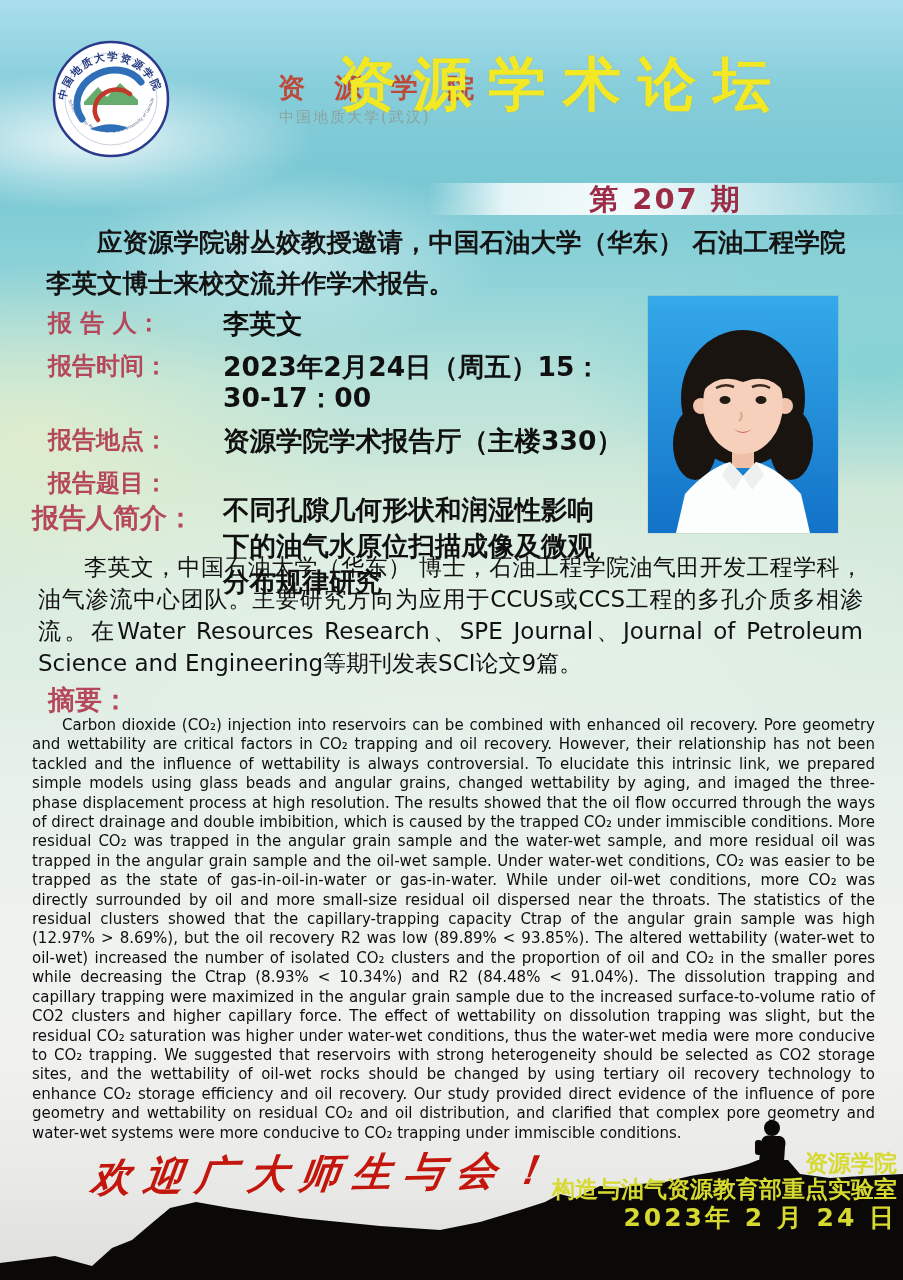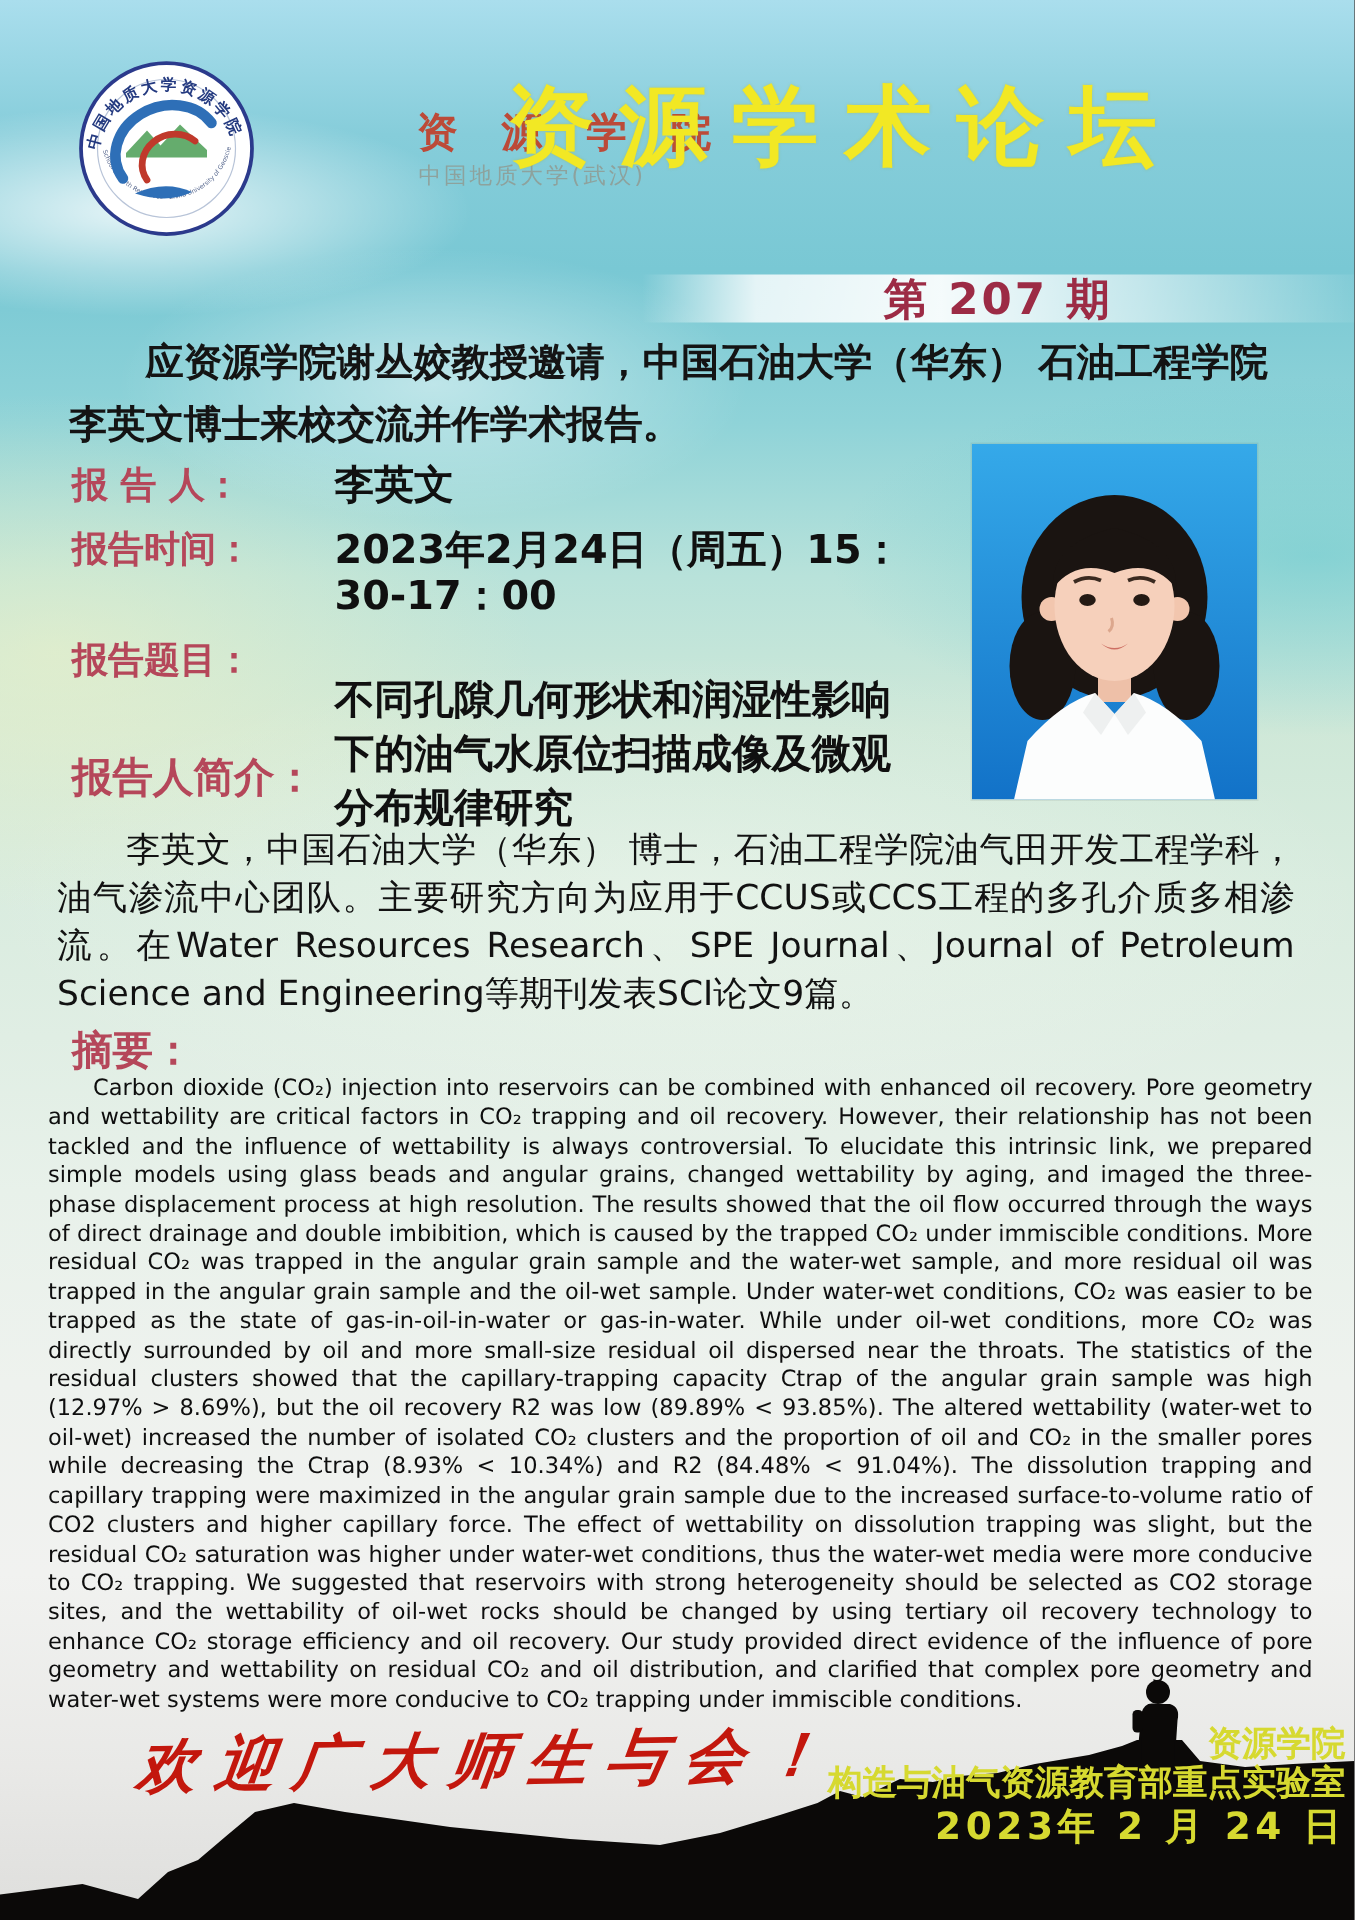--- a/index.html
+++ b/index.html
@@ -34,21 +34,21 @@
   
   .info{left:48px;top:308px;width:600px;}
   .info-row{display:flex;margin-bottom:12px;}
   .info-label{flex:0 0 175px;font-size:24px;font-weight:bold;color:#b5475a;line-height:31px;}
   .info-value{font-size:26.5px;font-weight:600;color:#101010;line-height:31px;}
   .info-row.title .info-value{max-width:395px;line-height:36px;margin-top:24px;}
   
   .photo{left:648px;top:296px;width:190px;height:237px;box-shadow:0 0 0 1px rgba(0,0,0,.06);}
   
   .section-label{font-size:27px;font-weight:bold;color:#b5475a;}
-  .bio-label{left:48px;top:500px;}
+  .bio-label{left:32px;top:500px;}
   .bio-text{left:38px;top:551px;right:40px;font-size:23px;font-weight:500;color:#121212;line-height:32px;
     text-align:justify;text-indent:2em;}
   .abs-label{left:48px;top:682px;}
   .abstract-text{left:32px;top:716px;right:28px;font-size:15px;font-weight:500;color:#0e0e0e;line-height:19.4px;
     text-align:justify;text-indent:2em;}
   
   .silhouette{left:0;bottom:0;width:903px;height:190px;}
   .welcome{left:92px;top:1146px;font-size:40px;font-weight:bold;font-style:italic;color:#c3170d;
     letter-spacing:12px;transform:skewX(-8deg) rotate(-1deg);white-space:nowrap;z-index:3;}
   .footer-org{right:6px;top:1150px;width:400px;text-align:right;z-index:3;color:#d6d930;font-weight:700;}
@@ -93,20 +93,24 @@
   </div>
 
   <div class="abs info">
     <div class="info-row">
       <div class="info-label">报 告 人：</div>
       <div class="info-value">李英文</div>
     </div>
     <div class="info-row">
       <div class="info-label">报告时间：</div>
       <div class="info-value">2023年2月24日（周五）15：30-17：00</div>
+    </div>
+    <div class="info-row">
+      <div class="info-label">报告地点：</div>
+      <div class="info-value">资源学院学术报告厅（主楼330）</div>
     </div>
     <div class="info-row title">
       <div class="info-label">报告题目：</div>
       <div class="info-value">不同孔隙几何形状和润湿性影响下的油气水原位扫描成像及微观分布规律研究</div>
     </div>
   </div>
 
   <svg class="abs photo" viewBox="0 0 190 237">
     <defs>
       <linearGradient id="pbg" x1="0" y1="0" x2="0" y2="1">

